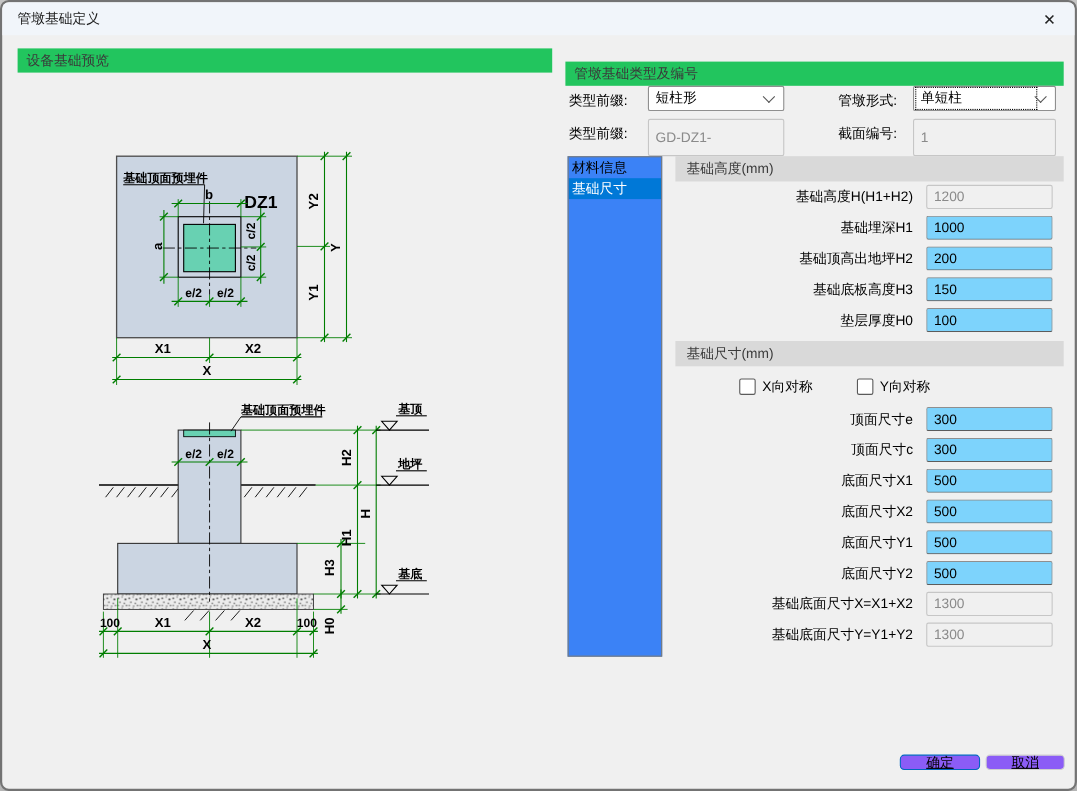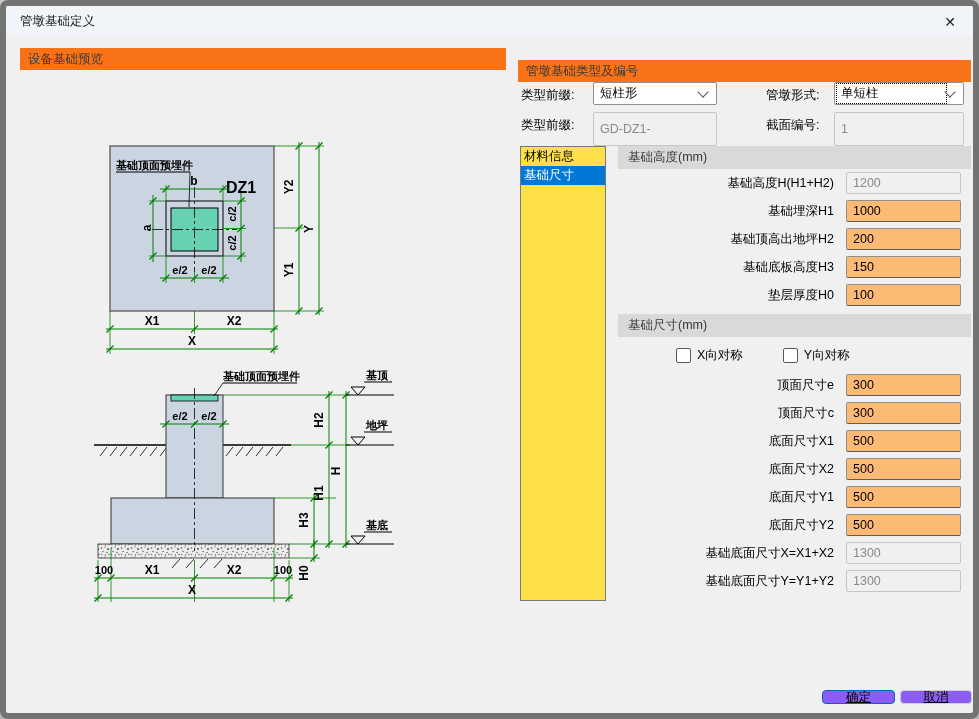--- a/index.html
+++ b/index.html
@@ -1,47 +1,47 @@
 <!DOCTYPE html>
 <html><head>
 <meta charset="utf-8">
 <style>
   html,body{margin:0;padding:0;background:#cfcfcf;font-family:"Liberation Sans",sans-serif;}
-  .dialog{position:relative;width:979px;height:719px;background:#f0f0f0;border:6px solid #737373;
+  .dialog{position:relative;width:979px;height:719px;background:#f0f0f0;border:2px solid #737373;
           border-radius:8px;overflow:hidden;box-shadow:0 8px 24px rgba(0,0,0,.3);box-sizing:border-box;}
   .titlebar{position:absolute;left:0;top:0;width:100%;height:30px;background:#f1f5fa;}
   .title-text{position:absolute;left:14px;top:7px;font-size:12.5px;color:#1a1a1a;}
   .close-btn{position:absolute;right:8px;top:4px;width:30px;height:23px;display:flex;align-items:center;
              justify-content:center;font-size:14px;color:#222;cursor:pointer;border-radius:4px;}
-  .grp-header{position:absolute;height:22px;background:#f97316;display:flex;align-items:center;}
+  .grp-header{position:absolute;height:22px;background:#22c55e;display:flex;align-items:center;}
   .grp-header span{padding-left:8px;font-size:12.5px;color:#3a3a3a;}
   .hdr-left{left:14px;top:42px;width:486px;}
   .hdr-right{left:512px;top:42px;width:453px;margin-top:12px;}
   .flabel-abs{position:absolute;font-size:12.5px;color:#000;}
   .combo{position:absolute;height:23px;background:#fff;border:1px solid #8f8f8f;border-radius:2px;
          display:flex;align-items:center;box-sizing:border-box;cursor:default;}
   .combo .ctext{flex:1;font-size:12.5px;padding:1px 4px;margin-left:2px;white-space:nowrap;}
   .combo .ctext.focused{outline:1px dotted #000;}
   .combo .chev{width:7px;height:7px;border-right:1.4px solid #555;border-bottom:1.4px solid #555;
                transform:rotate(45deg);margin:-3px 9px 0 0;flex:none;}
   .tinput{position:absolute;height:23px;box-sizing:border-box;border:1px solid #8f8f8f;border-bottom-color:#5c5c5c;
           border-radius:2px;background:#fff;font-size:12.5px;font-family:"Liberation Sans",sans-serif;
           color:#000;padding:16px 6px;}
   .tinput:disabled,.finput:disabled{background:#f0f0f0;border:1px solid #c6c6c6;color:#8a8a8a;}
-  .listbox{position:absolute;left:514px;top:140px;width:86px;height:455px;background:#fde047;
+  .listbox{position:absolute;left:514px;top:140px;width:86px;height:455px;background:#3b82f6;
            border:1px solid #7a7a7a;box-sizing:border-box;overflow:hidden;}
   .litem{height:19px;line-height:19px;font-size:12.5px;padding-left:3px;color:#000;cursor:default;white-space:nowrap;}
   .litem.selected{background:#0078d7;color:#fff;}
   .formarea{position:absolute;left:612px;top:140px;width:353px;}
   .sec-header{height:23px;background:#d9d9d9;display:flex;align-items:center;}
   .sec-header span{padding-left:10px;font-size:12.5px;color:#3a3a3a;}
   .frow{height:28px;display:flex;align-items:center;justify-content:flex-end;padding:0 10px;gap:12px;}
   .frow .flabel{font-size:12.5px;color:#000;white-space:nowrap;}
   .finput{width:115px;height:22px;box-sizing:border-box;border:1px solid #8f8f8f;border-bottom-color:#5c5c5c;
-          border-radius:2px;background:#fdba74;font-size:12.5px;font-family:"Liberation Sans",sans-serif;
+          border-radius:2px;background:#7dd3fc;font-size:12.5px;font-family:"Liberation Sans",sans-serif;
           color:#000;padding:0 6px;flex:none;}
   .cb-row{height:24px;display:flex;align-items:center;padding-left:58px;margin:6px 0 4px 0;gap:40px;}
   .cbwrap{display:flex;align-items:center;gap:6px;}
   .cbbox{width:13px;height:13px;border:1px solid #5a5a5a;border-radius:2px;background:#fff;flex:none;}
   .cbtext{font-size:12.5px;color:#000;}
   .btn{position:absolute;height:14px;box-sizing:border-box;border-radius:4px;background:#8b5cf6;
        font-size:12.5px;display:flex;align-items:center;justify-content:center;cursor:pointer;text-decoration:underline;}
   .btn-ok{left:816px;top:684px;width:73px;border:1px solid #0067c0;}
   .btn-cancel{left:894px;top:684px;width:72px;border:1px solid #cfcfcf;}
   svg.drawing{position:absolute;left:14px;top:40px;}

